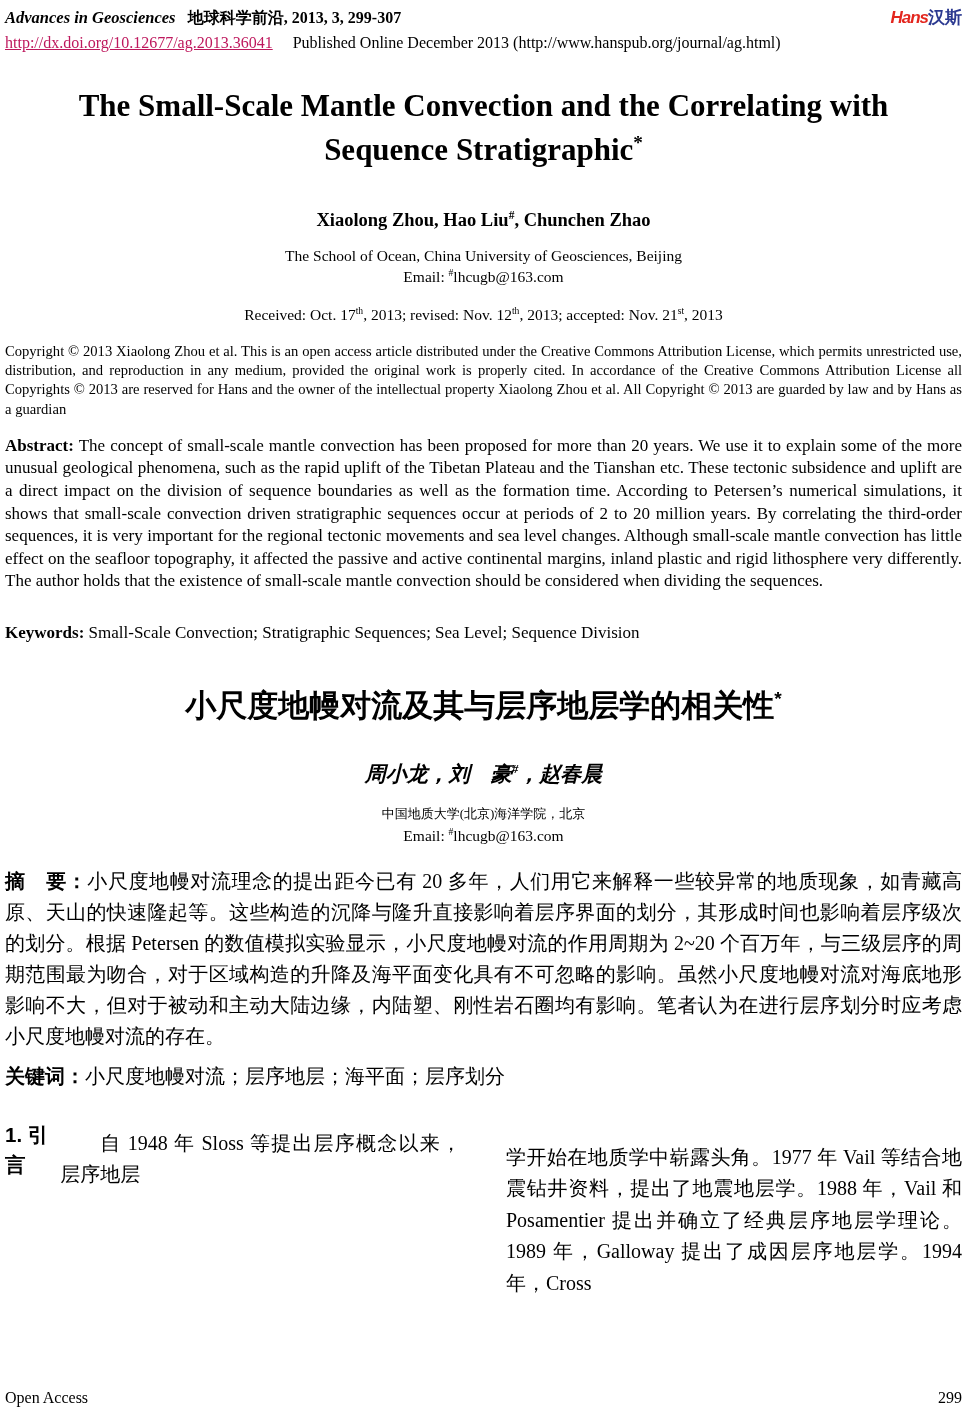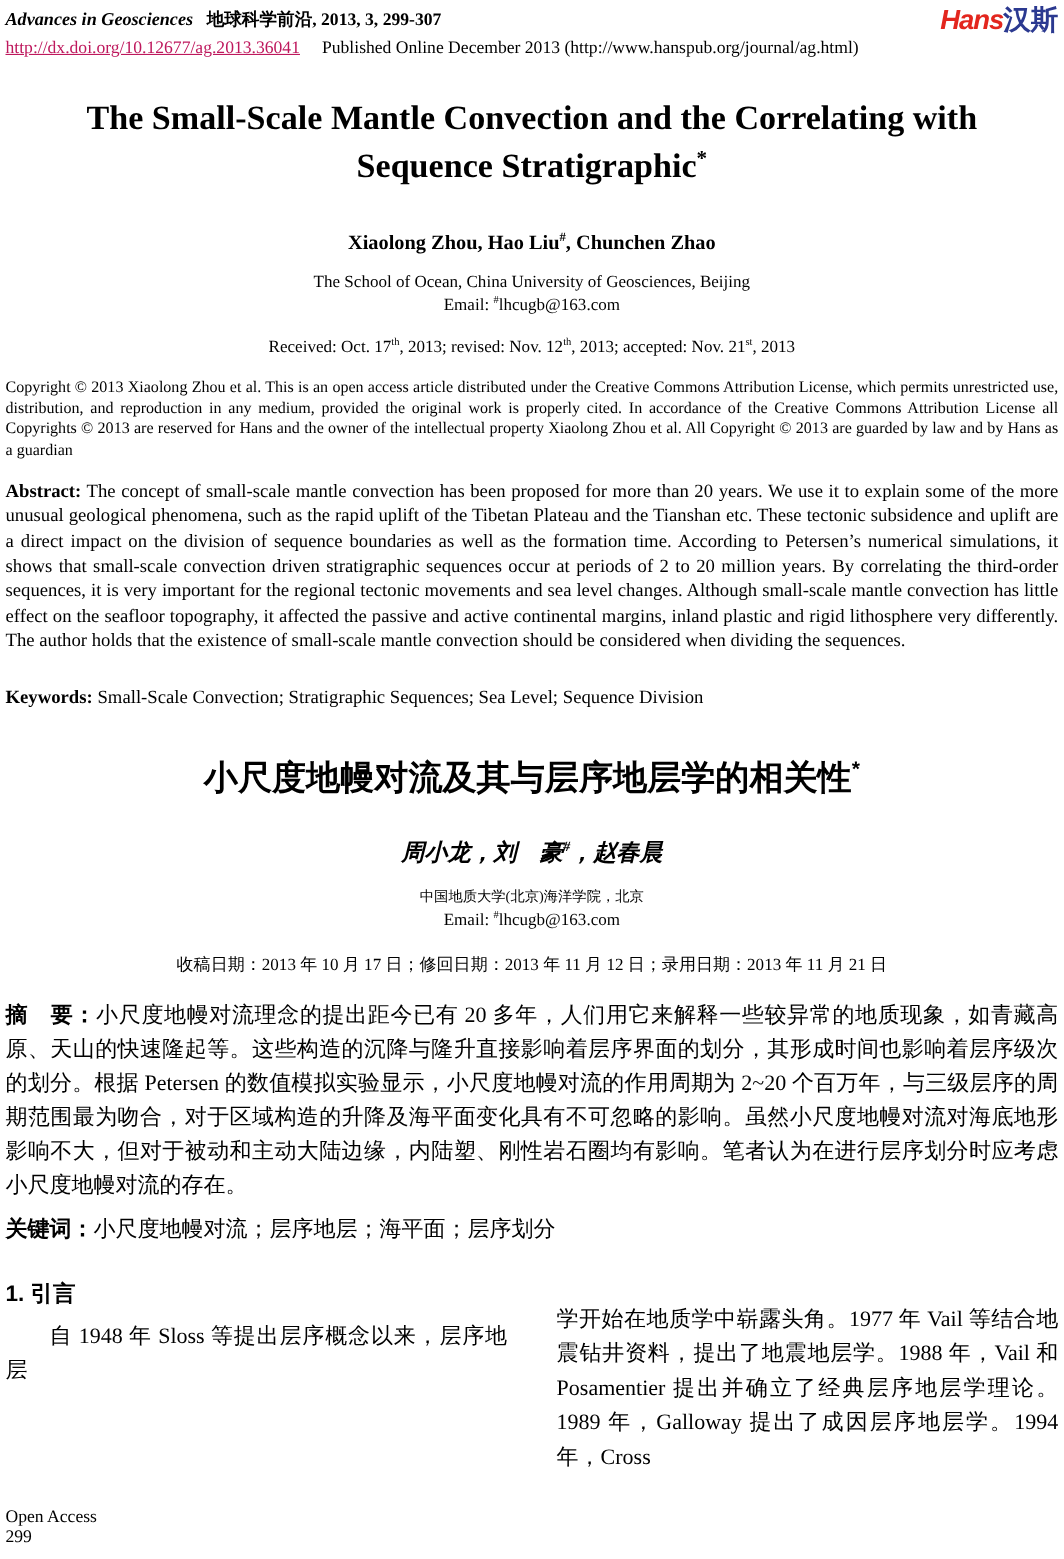--- a/index.html
+++ b/index.html
@@ -15,21 +15,21 @@
     padding: 6px 5px 0 5px;
     overflow: hidden;
   }
   sup { font-size: 0.62em; line-height: 0; }
 
   
   .hdr-row1 { display: flex; justify-content: space-between; align-items: center; }
   .hdr-left { font-size: 16.5px; line-height: 22px; }
   .journal-name { font-style: italic; font-weight: bold; }
   .journal-cn { font-weight: bold; font-size: 16px; }
-  .logo { font-size: 25px; line-height: 24px; white-space: nowrap; }
+  .logo { font-size: 17px; line-height: 24px; white-space: nowrap; }
   .logo-hans { color: #E3261E; font-weight: bold; font-style: italic; font-family: "Liberation Sans", sans-serif; letter-spacing: -1px; }
   .logo-cn { color: #2B3990; font-weight: bold; font-family: "Liberation Sans", sans-serif; }
   .hdr-row2 { font-size: 16px; line-height: 22px; margin-top: 2px; }
   .doi-link { color: #be185d; text-decoration: underline; }
   .pub-info { color: #000000; }
 
   
   .title { margin-top: 30px; text-align: center; font-size: 31px; font-weight: bold; line-height: 44px; }
   .authors { margin-top: 38px; text-align: center; font-size: 18.5px; font-weight: bold; }
   .affil { margin-top: 14px; text-align: center; font-size: 15.5px; line-height: 21px; }
@@ -44,31 +44,31 @@
   .cn-affil { margin-top: 15px; text-align: center; font-size: 13px; line-height: 22px; }
   .cn-email { text-align: center; font-size: 15.5px; line-height: 22px; }
   .cn-dates { margin-top: 19px; text-align: center; font-size: 15.5px; line-height: 22px; }
   .cn-abstract { margin-top: 19px; font-size: 20px; line-height: 31px; text-align: justify; }
   .cn-abs-label { font-weight: bold; font-family: "Liberation Sans", sans-serif; }
   .cn-keywords { margin-top: 9px; font-size: 20px; line-height: 31px; }
 
   
   .columns { margin-top: 28px; display: flex; gap: 45px; height: 172px; }
   .col { flex: 1 1 0; min-width: 0; }
-  .col-left { display: flex; flex-direction: column; }
+  .col-left { display: flex; flex-direction: row; }
   .sec-heading { font-size: 20.5px; font-weight: bold; font-family: "Liberation Sans", sans-serif; line-height: 30px; }
   .col-p { font-size: 20px; line-height: 31.5px; text-align: justify; }
   .col-left .col-p { text-indent: 2em; margin-top: 8px; }
   .col-right { padding-top: 22px; }
   .footnote-block { margin-top: auto; }
   .footnote-rule { border: none; border-top: 1.5px solid #000; width: 100%; margin-bottom: 3px; }
   .footnote { font-size: 15.5px; line-height: 23px; }
 
   
-  .footer { position: absolute; left: 5px; right: 5px; bottom: 10px; display: flex; justify-content: space-between; font-size: 16px; flex-direction: column; }
+  .footer { position: absolute; left: 5px; right: 5px; bottom: 10px; display: flex; justify-content: space-between; font-size: 16px; }
 </style>
 </head>
 <body>
 
 <div class="page">
 
   <div class="hdr-row1">
     <div class="hdr-left">
       <span class="journal-name">Advances in Geosciences</span>
       <span>&nbsp;</span>
@@ -118,21 +118,20 @@
 
   <div class="cn-authors">
     <span>周小龙，刘　豪</span><sup>#</sup><span>，赵春晨</span>
   </div>
 
   <div class="cn-affil">中国地质大学(北京)海洋学院，北京</div>
   <div class="cn-email">
     <span>Email: </span><sup>#</sup><span>lhcugb@163.com</span>
   </div>
 
-  <div class="cn-dates">收稿日期：2013 年 10 月 17 日；修回日期：2013 年 11 月 12 日；录用日期：2013 年 11 月 21 日</div>
 
   <p class="cn-abstract">
     <span class="cn-abs-label">摘　要：</span><span>小尺度地幔对流理念的提出距今已有 20 多年，人们用它来解释一些较异常的地质现象，如青藏高原、天山的快速隆起等。这些构造的沉降与隆升直接影响着层序界面的划分，其形成时间也影响着层序级次的划分。根据 Petersen 的数值模拟实验显示，小尺度地幔对流的作用周期为 2~20 个百万年，与三级层序的周期范围最为吻合，对于区域构造的升降及海平面变化具有不可忽略的影响。虽然小尺度地幔对流对海底地形影响不大，但对于被动和主动大陆边缘，内陆塑、刚性岩石圈均有影响。笔者认为在进行层序划分时应考虑小尺度地幔对流的存在。</span>
   </p>
 
   <p class="cn-keywords">
     <span class="cn-abs-label">关键词：</span><span>小尺度地幔对流；层序地层；海平面；层序划分</span>
   </p>
 
   <div class="columns">

